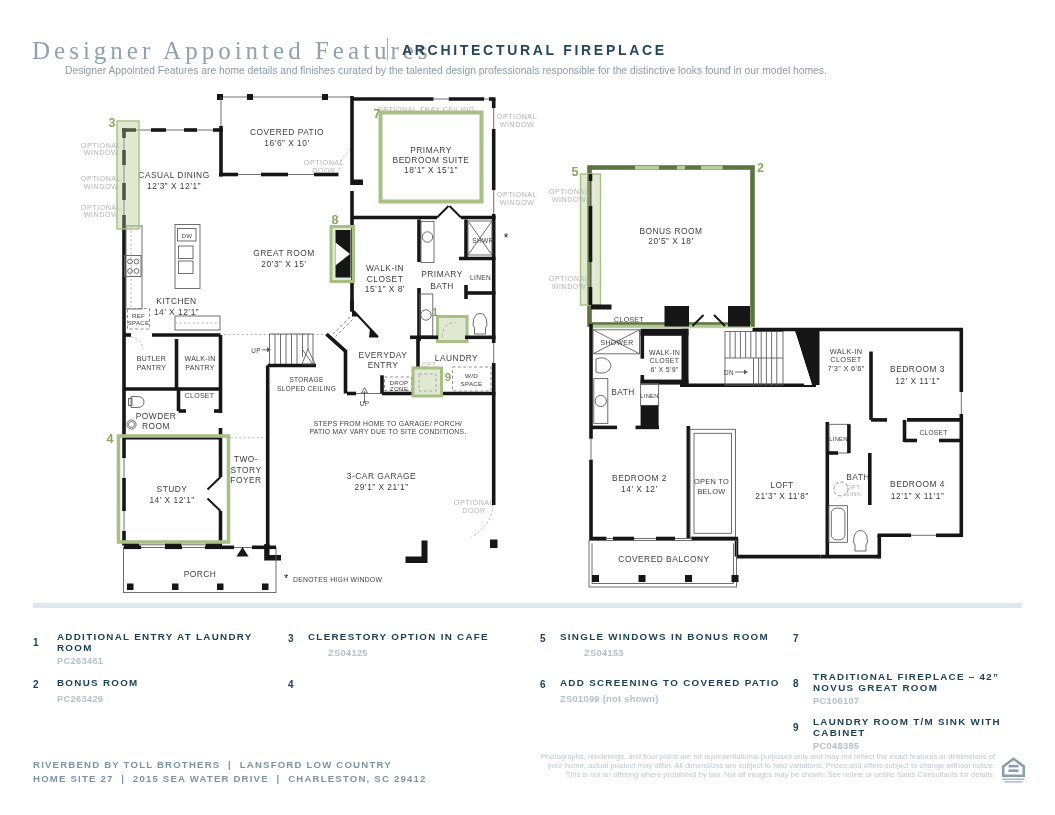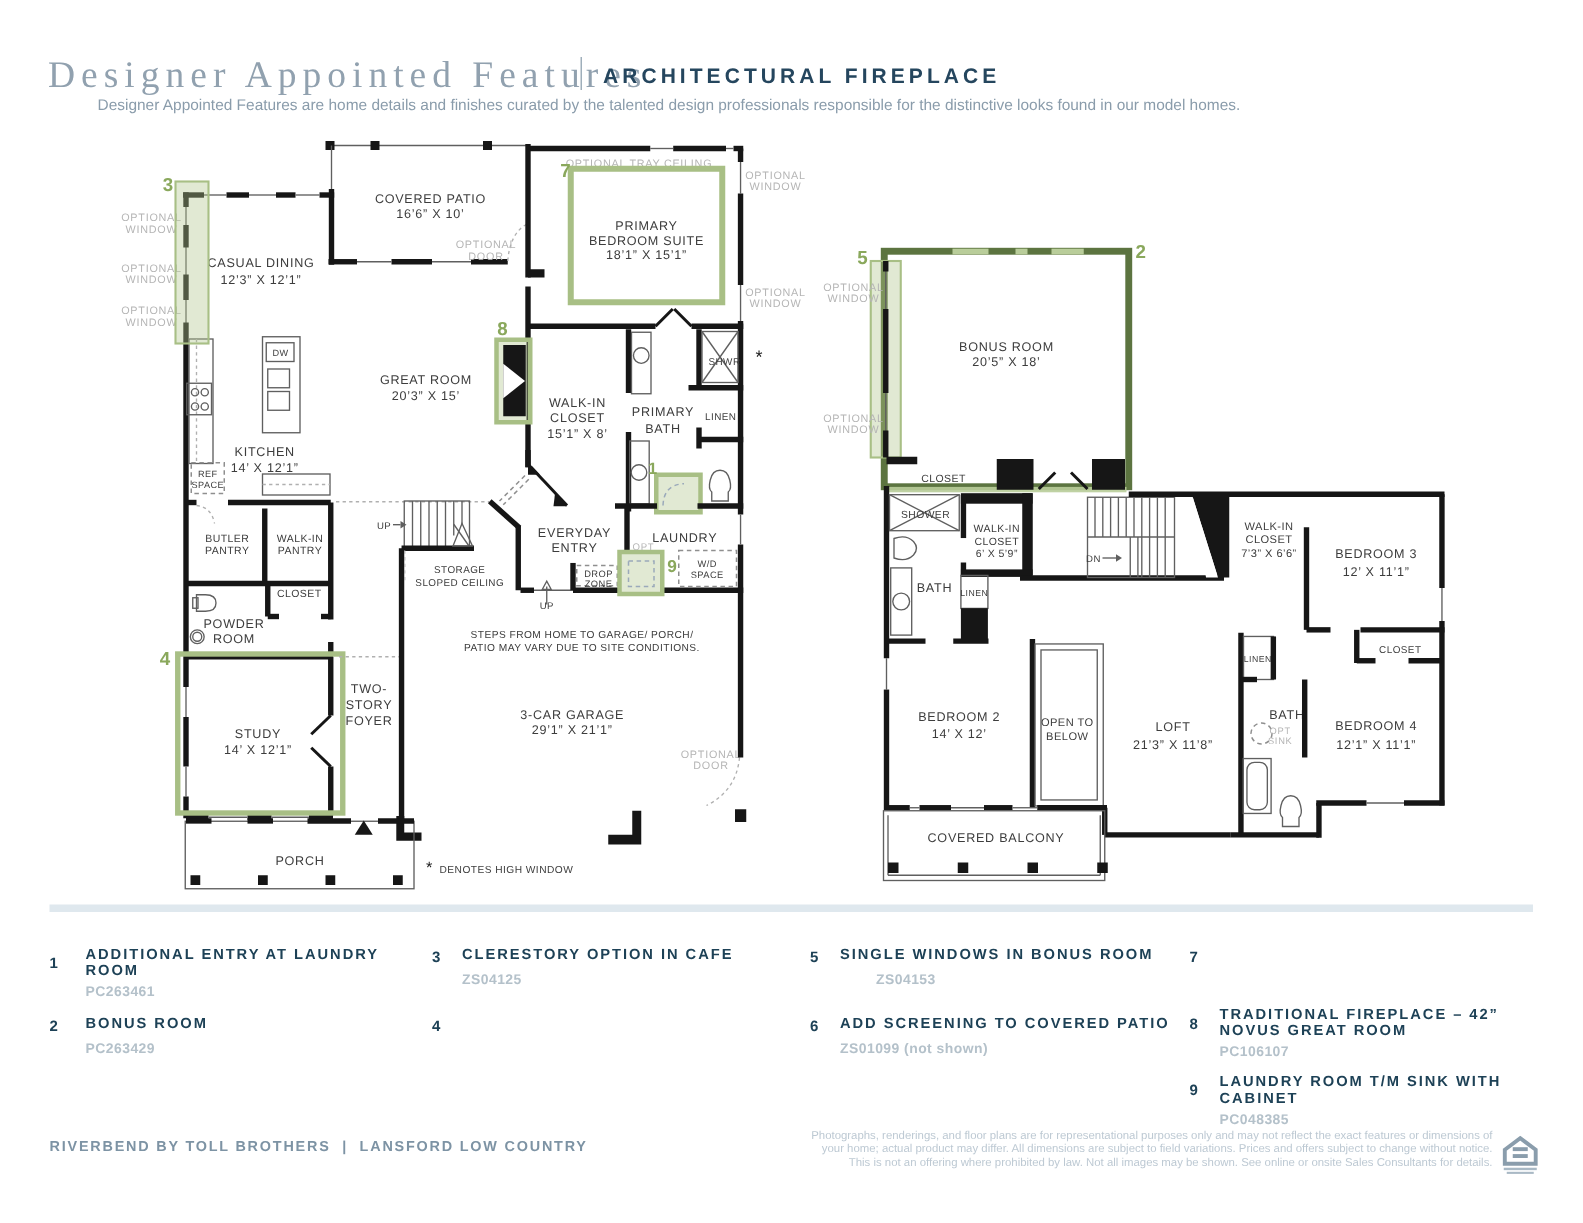--- a/index.html
+++ b/index.html
@@ -21,35 +21,36 @@
   <div class="abs" style="left:33px;top:65px;font-size:10.3px;color:#8a9cab;padding-left:32px;">Designer Appointed Features are home details and finishes curated by the talented design professionals responsible for the distinctive looks found in our model homes.</div>
 
   <div class="abs" style="left:33px;top:603px;width:989px;height:5px;background:#dfe8ee;"></div>
 
   <div class="abs lgn" style="left:33px;top:637px;">1</div>
   <div class="abs lgt" style="left:57px;top:632px;width:200px;">ADDITIONAL ENTRY AT LAUNDRY ROOM<div class="lgc">PC263461</div></div>
   <div class="abs lgn" style="left:33px;top:679px;">2</div>
   <div class="abs lgt" style="left:57px;top:678px;width:200px;">BONUS ROOM<div class="lgc" style="margin-top:5px;">PC263429</div></div>
 
   <div class="abs lgn" style="left:288px;top:633px;">3</div>
-  <div class="abs lgt" style="left:308px;top:632px;width:220px;">CLERESTORY OPTION IN CAFE<div class="lgc" style="margin-top:5px;">ZS04125</div></div>
+  <div class="abs lgt" style="left:308px;top:632px;width:220px;">CLERESTORY OPTION IN CAFE<div class="lgc" style="margin-top:5px;margin-left:20px;">ZS04125</div></div>
   <div class="abs lgn" style="left:288px;top:679px;">4</div>
 
   <div class="abs lgn" style="left:540px;top:633px;">5</div>
   <div class="abs lgt" style="left:560px;top:632px;width:230px;">SINGLE WINDOWS IN BONUS ROOM<div class="lgc" style="margin-top:5px;margin-left:24px;">ZS04153</div></div>
   <div class="abs lgn" style="left:540px;top:679px;">6</div>
   <div class="abs lgt" style="left:560px;top:678px;width:230px;">ADD SCREENING TO COVERED PATIO<div class="lgc" style="margin-top:5px;">ZS01099 (not shown)</div></div>
 
   <div class="abs lgn" style="left:793px;top:633px;">7</div>
   <div class="abs lgn" style="left:793px;top:678px;">8</div>
   <div class="abs lgt" style="left:813px;top:672px;width:210px;">TRADITIONAL FIREPLACE – 42” NOVUS GREAT ROOM<div class="lgc">PC106107</div></div>
   <div class="abs lgn" style="left:793px;top:722px;">9</div>
   <div class="abs lgt" style="left:813px;top:717px;width:210px;">LAUNDRY ROOM T/M SINK WITH CABINET<div class="lgc">PC048385</div></div>
 
   <div class="abs" style="left:33px;top:759px;font-size:9.6px;font-weight:bold;letter-spacing:1.2px;color:#7d93a4;">RIVERBEND BY TOLL BROTHERS&nbsp;&nbsp;|&nbsp;&nbsp;LANSFORD LOW COUNTRY</div>
+  <div class="abs" style="left:33px;top:773px;font-size:9.6px;font-weight:bold;letter-spacing:1.2px;color:#7d93a4;">HOME SITE 27&nbsp;&nbsp;|&nbsp;&nbsp;2015 SEA WATER DRIVE&nbsp;&nbsp;|&nbsp;&nbsp;CHARLESTON, SC 29412</div>
   <div class="abs" style="left:395px;top:752px;width:600px;font-size:7.6px;line-height:9.1px;color:#bdc9d3;text-align:right;">Photographs, renderings, and floor plans are for representational purposes only and may not reflect the exact features or dimensions of<br>your home; actual product may differ. All dimensions are subject to field variations. Prices and offers subject to change without notice.<br>This is not an offering where prohibited by law. Not all images may be shown. See online or onsite Sales Consultants for details.</div>
   <svg class="abs" style="left:1001px;top:757px;" width="25" height="26" viewBox="0 0 25 26">
     <path d="M2.2,9.5 L12.5,1.8 L22.8,9.5 L22.8,18.8 L2.2,18.8 Z" fill="none" stroke="#8a9dac" stroke-width="2.6"></path>
     <rect x="7.5" y="7.8" width="10" height="2.6" fill="#8a9dac"></rect>
     <rect x="7.5" y="12.4" width="10" height="2.6" fill="#8a9dac"></rect>
     <rect x="1.5" y="21.5" width="22" height="1.6" fill="#a9b9c5"></rect>
     <rect x="3.5" y="24.2" width="18" height="1.4" fill="#a9b9c5"></rect>
   </svg>
 
   <svg class="abs" style="left:0;top:0;" width="1055" height="815" viewBox="0 0 1055 815">

